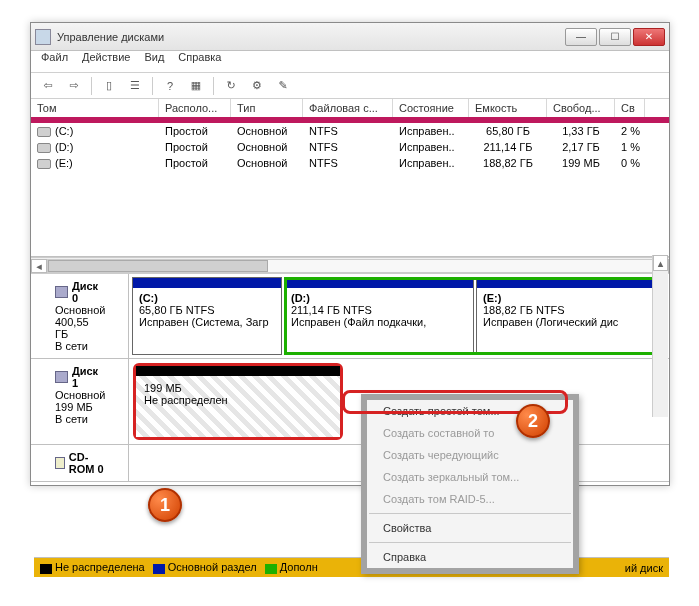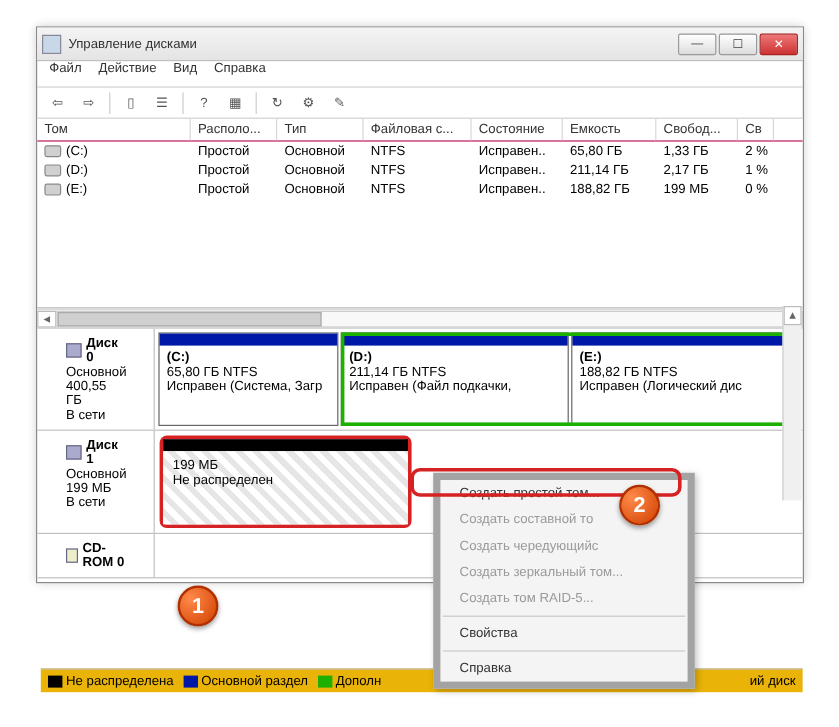--- a/index.html
+++ b/index.html
@@ -10,26 +10,26 @@
 .titlebar .title { flex: 1; color: #333; }
 .ctrls { display: flex; gap: 2px; }
 .ctrl { width: 32px; height: 18px; border: 1px solid #999; border-radius: 2px; display: flex; align-items: center; justify-content: center; color: #444; background: linear-gradient(#fff,#ddd); font-size: 10px; }
 .ctrl.close { background: linear-gradient(#e77,#c33); color: #fff; border-color: #a22; }
 .menubar { height: 22px; display: flex; gap: 14px; padding: 0 10px; align-items: flex-start; border-bottom: 1px solid #d0d0d0; }
 .menuitem { color: #333; }
 .toolbar { height: 26px; display: flex; align-items: center; gap: 4px; padding: 0 6px; border-bottom: 1px solid #d0d0d0; }
 .tbtn { width: 22px; height: 22px; border: 1px solid transparent; display: flex; align-items: center; justify-content: center; color: #555; }
 .tsep { width: 1px; height: 18px; background: #ccc; margin: 0 2px; }
 .grid { height: 158px; border-bottom: 1px solid #c0c0c0; overflow: hidden; }
-.ghead { display: flex; background: #fff; border-bottom: 1px solid #be185d; }
+.ghead { display: flex; background: #fff; border-bottom: 6px solid #be185d; }
 .gh { padding: 3px 6px; border-right: 1px solid #d8d8d8; color: #333; white-space: nowrap; overflow: hidden; }
 .grow { display: flex; }
 .gc { padding: 2px 6px; white-space: nowrap; overflow: hidden; }
 .c0{width:128px}.c1{width:72px}.c2{width:72px}.c3{width:90px}.c4{width:76px}.c5{width:78px}.c6{width:68px}.c7{width:30px}
-.gc.c5,.gc.c6,.gc.c7{text-align:left}
+.gc.c5,.gc.c6,.gc.c7{text-align:center}
 .dicon{display:inline-block;width:14px;height:10px;background:#d0d0d0;border:1px solid #888;border-radius:2px;margin-right:4px;vertical-align:middle}
 .hscroll{height:16px;border-top:1px solid #ccc;background:#f0f0f0;display:flex;align-items:center}
 .hscroll .arrow{width:16px;height:14px;border:1px solid #bbb;background:#fff;text-align:center;line-height:12px;color:#666}
 .hscroll .track{flex:1;height:14px;border:1px solid #ccc;background:#f8f8f8;position:relative}
 .hscroll .thumb{position:absolute;left:0;top:0;height:12px;width:220px;background:#d0d0d0;border:1px solid #aaa}
 .disks{position:relative;padding:0;height:304px;overflow:hidden;border-top:1px solid #ccc}
 .diskrow{display:flex;border-bottom:1px solid #c0c0c0;min-height:78px}
 .dhead{width:98px;padding:6px 24px;border-right:1px solid #c0c0c0}
 .dhead .dname{font-weight:bold;color:#000;display:flex;align-items:center;gap:4px}
 .dhead .dico{width:14px;height:12px;background:#aac;border:1px solid #668}

